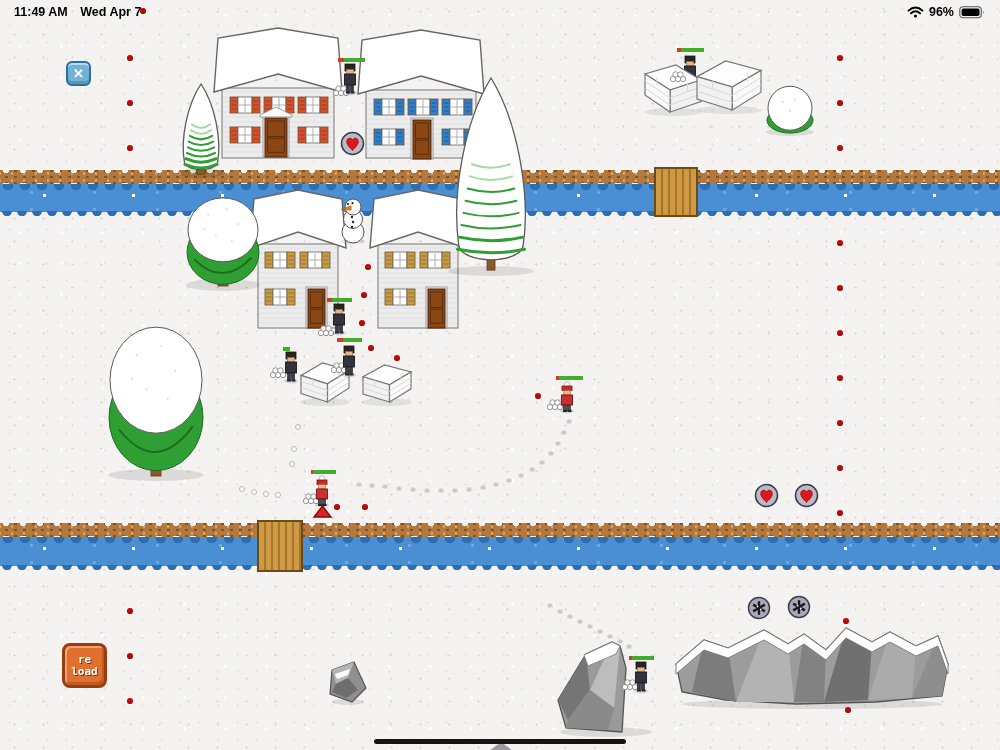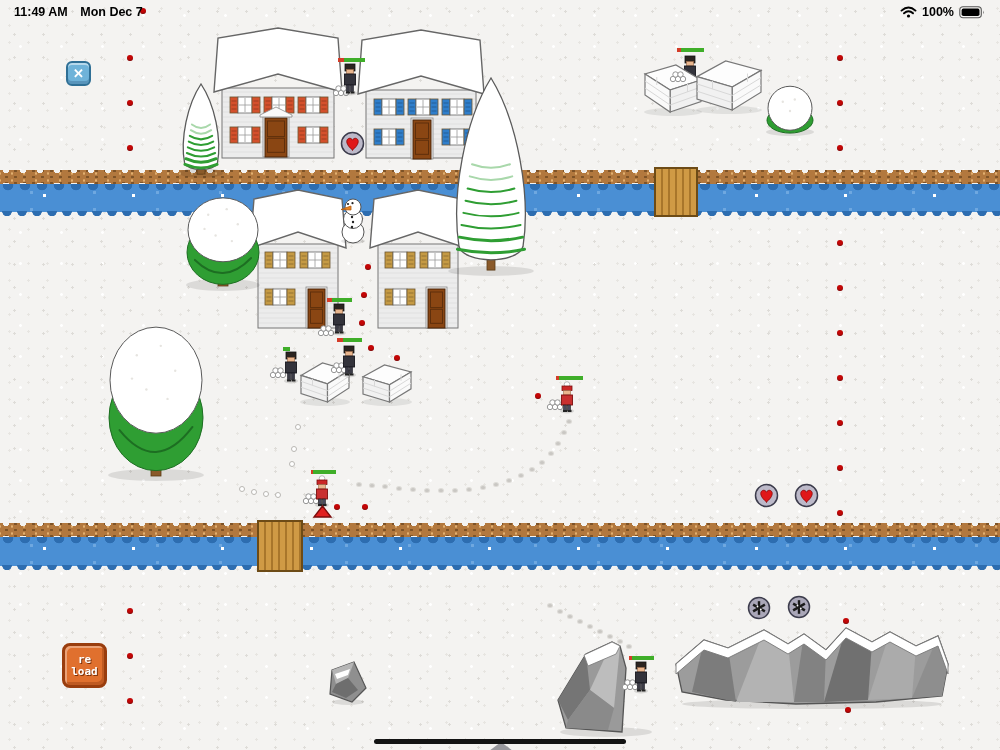--- a/index.html
+++ b/index.html
@@ -751,29 +751,29 @@
     <div style="position: absolute; left: 368px; top: 345px; width: 6px; height: 6px; border-radius: 50%; background: rgb(196, 6, 6); box-shadow: rgba(0, 0, 0, 0.35) 0px -1px 1px inset;"></div>
     <div style="position: absolute; left: 394px; top: 355px; width: 6px; height: 6px; border-radius: 50%; background: rgb(196, 6, 6); box-shadow: rgba(0, 0, 0, 0.35) 0px -1px 1px inset;"></div>
     <div style="position: absolute; left: 535px; top: 393px; width: 6px; height: 6px; border-radius: 50%; background: rgb(196, 6, 6); box-shadow: rgba(0, 0, 0, 0.35) 0px -1px 1px inset;"></div>
     <div style="position: absolute; left: 334px; top: 504px; width: 6px; height: 6px; border-radius: 50%; background: rgb(196, 6, 6); box-shadow: rgba(0, 0, 0, 0.35) 0px -1px 1px inset;"></div>
     <div style="position: absolute; left: 362px; top: 504px; width: 6px; height: 6px; border-radius: 50%; background: rgb(196, 6, 6); box-shadow: rgba(0, 0, 0, 0.35) 0px -1px 1px inset;"></div>
   </div>
 
 <div id="status-bar">
   <div class="sb-left">
     <span>11:49 AM</span>
-    <span>Mon Dec 7</span>
+    <span>Wed Apr 7</span>
   </div>
   <div class="sb-right">
     <svg width="17" height="12" viewBox="0 0 17 12">
       <path d="M1.5 4.6 Q8.5 -1.6 15.5 4.6" fill="none" stroke="#000" stroke-width="1.9" stroke-linecap="round"></path>
       <path d="M4 7.3 Q8.5 3.4 13 7.3" fill="none" stroke="#000" stroke-width="1.9" stroke-linecap="round"></path>
       <circle cx="8.5" cy="10" r="1.6" fill="#000"></circle>
     </svg>
-    <span>100%</span>
+    <span>96%</span>
     <svg width="27" height="13" viewBox="0 0 27 13">
       <rect x="0.8" y="0.8" width="21.5" height="11" rx="3.2" fill="none" stroke="#555" stroke-width="1.1"></rect>
       <rect x="2.6" y="2.6" width="17.9" height="7.4" rx="1.8" fill="#000"></rect>
       <path d="M24 4.4 Q25.8 6.3 24 8.2 Z" fill="#777"></path>
     </svg>
   </div>
 </div>
 
 <div id="close-btn">
   <span>✕</span>

